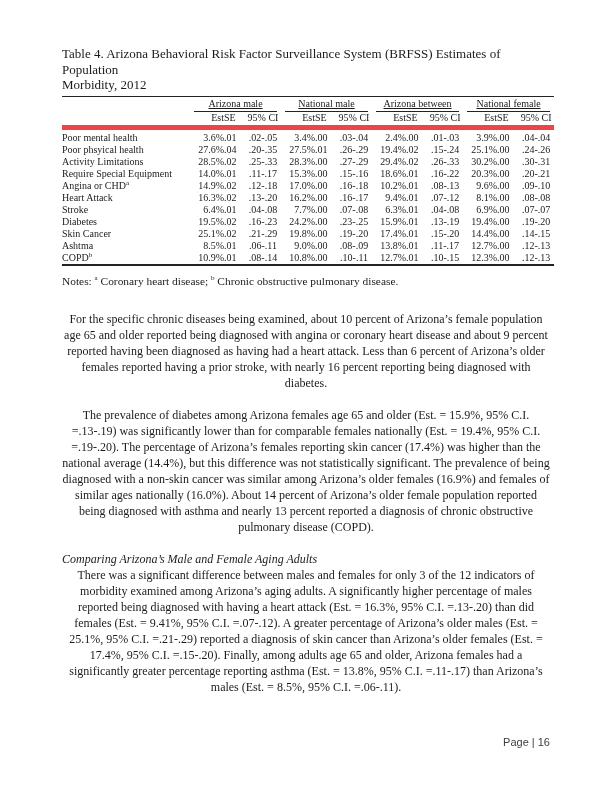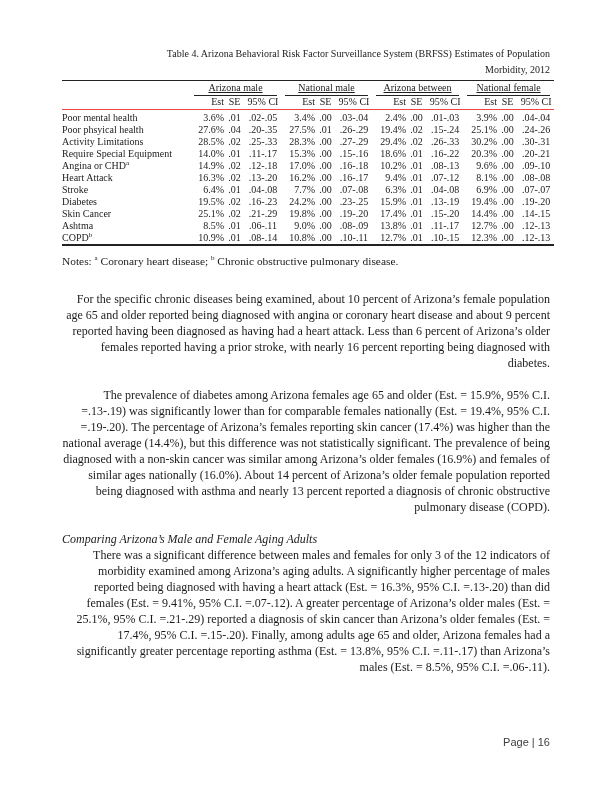--- a/index.html
+++ b/index.html
@@ -1,44 +1,44 @@
 <!DOCTYPE html>
 <html><head>
 <meta charset="utf-8">
 <style>
   * { margin:0; padding:0; box-sizing:border-box; }
   html,body { background:#ffffff; }
   body { width:612px; height:792px; font-family:"Liberation Serif", serif; color:#1b1b1b; }
   .page { position:relative; width:612px; height:792px; padding:46px 62px 0 62px; overflow:hidden; }
 
-  .tbl-title { font-size:10px; line-height:15.5px; margin-bottom:3px;text-align:right; }
+  .tbl-title { font-size:13px; line-height:15.5px; margin-bottom:3px; }
 
   table.tbl { width:100%; border-collapse:collapse; table-layout:fixed;
               font-size:10px; line-height:12px;
               border-top:1px solid #222; border-bottom:2px solid #222; }
   table.tbl th, table.tbl td { font-weight:normal; padding:0; vertical-align:bottom; white-space:nowrap; }
   col.c-lbl { width:128px; }
   col.c-est { width:34px; }
   col.c-se  { width:21px; }
   col.c-ci  { width:36px; }
   tr.grp-row th { padding-top:1px; }
   .grpline { text-align:center; border-bottom:1px solid #222; margin:0 4px; padding-bottom:1px;text-decoration:underline; }
-  tr.sub th { border-bottom:1px solid #ef4444; padding-bottom:1px; }
+  tr.sub th { border-bottom:5px solid #ef4444; padding-bottom:1px; }
   th.est, td.est { text-align:right; padding-right:2px; }
-  th.se,  td.se  { text-align:center; }
+  th.se,  td.se  { text-align:left; }
   th.ci,  td.ci  { text-align:center; }
   td.lbl { text-align:left; padding-left:1px; }
   tbody td { padding-top:1.4px; }
   tbody tr:first-child td { padding-top:2px; }
   sup { font-size:7px; vertical-align:super; line-height:0; }
 
   .notes { font-size:11.4px; line-height:14px; margin-top:8px; }
 
   .content { margin-top:23px; }
-  .body-p { font-size:12px; line-height:16px; text-align:right; margin-bottom:16px; }
+  .body-p { font-size:12px; line-height:16px; text-align:center; margin-bottom:16px; }
   .subhead { font-size:12px; line-height:16px; font-style:italic; font-weight:normal; margin:0; }
 
   .footer { position:absolute; right:62px; bottom:44px;
             font-family:"Liberation Sans", sans-serif; font-size:11px; color:#3d3d3d;margin-left:39px; }
 </style>
 </head>
 <body>
 
 <div class="page">
 

